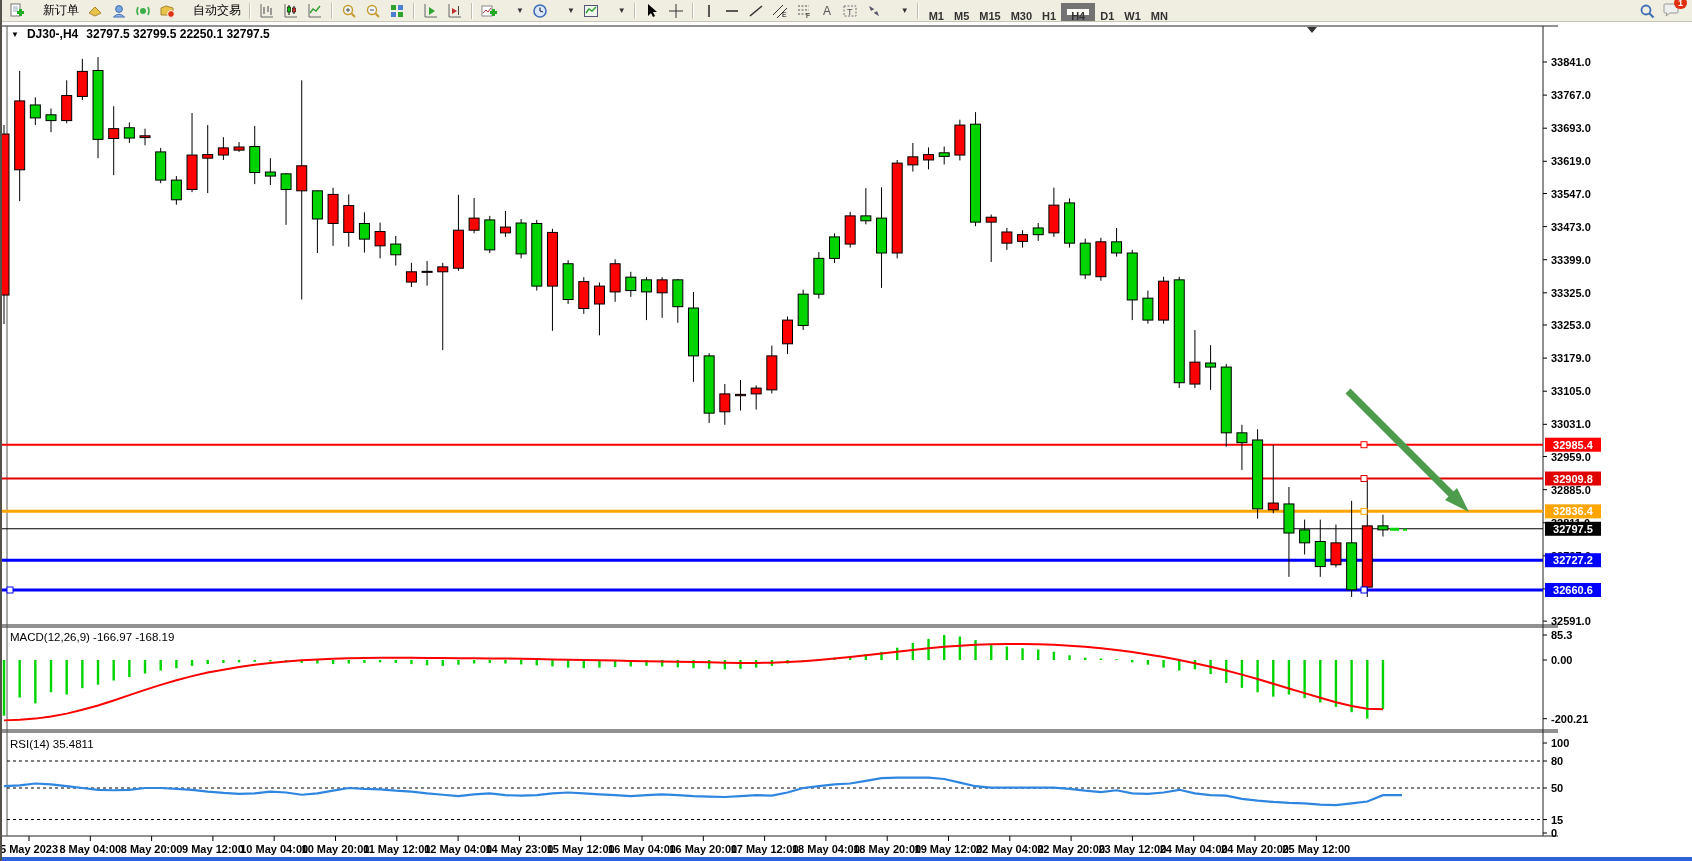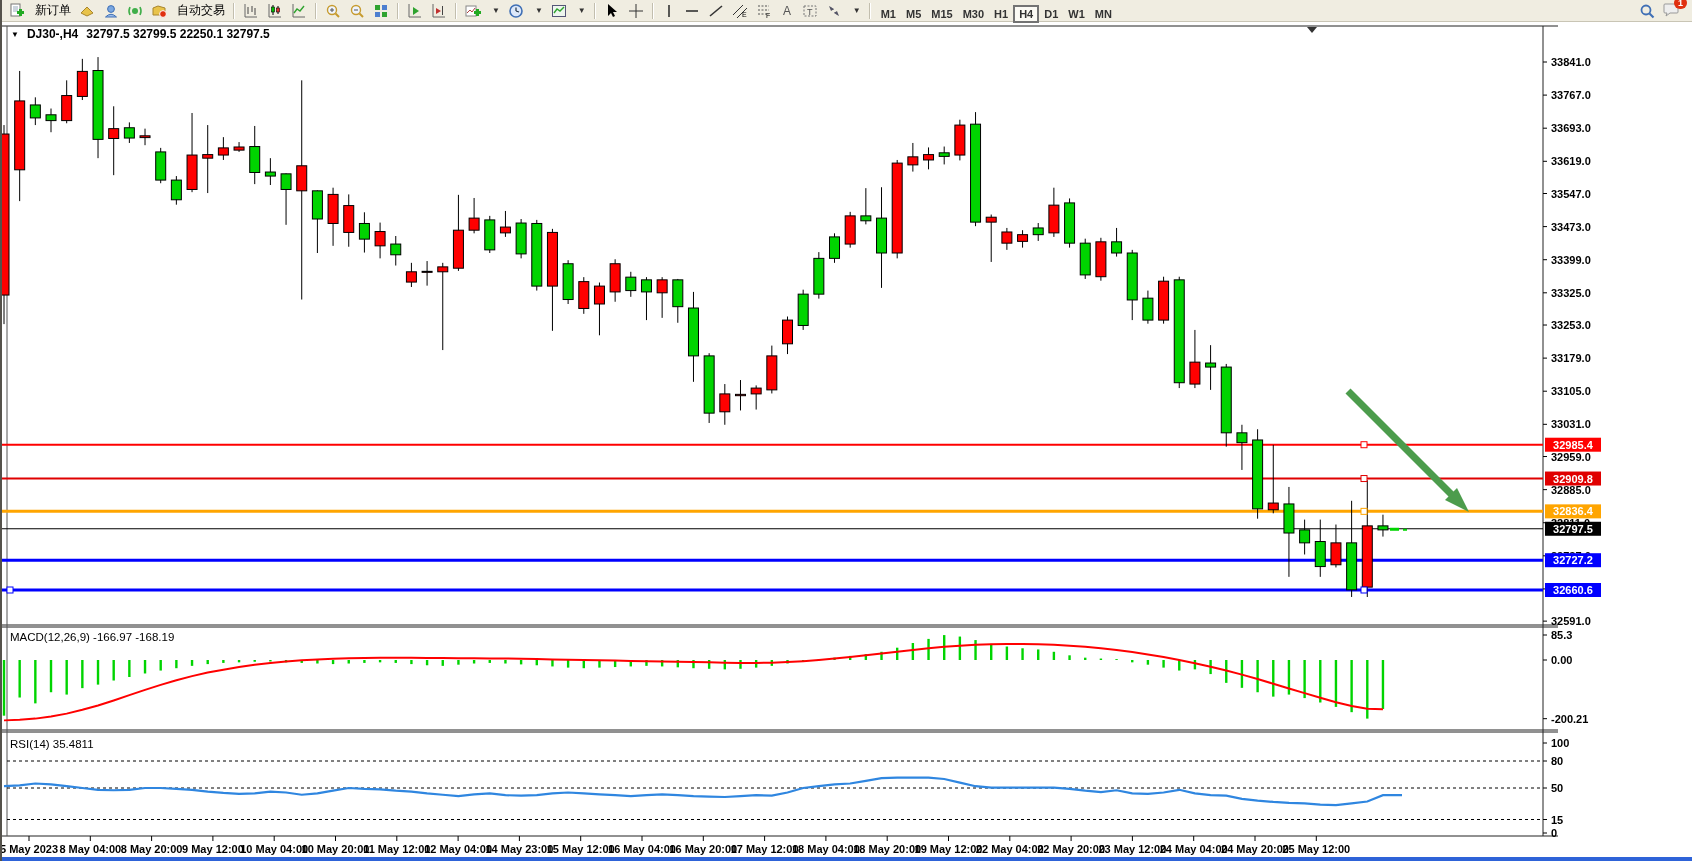--- a/index.html
+++ b/index.html
@@ -2,27 +2,27 @@
 <html><head>
 <meta charset="utf-8">
 <style>
   html,body{margin:0;padding:0;background:#d4d0c8;}
   *{box-sizing:border-box;}
   .window{position:relative;width:1692px;height:861px;background:#fff;overflow:hidden;
     font-family:"Liberation Sans",sans-serif;border-left:2px solid #55524b;}
   
   .toolbar{position:absolute;top:0;left:0;width:100%;height:22px;background:#f0ede1;
     border-bottom:1px solid #c9c5b5;display:flex;align-items:center;gap:2px;padding:0 4px;}
-  .tbtn{display:flex;align-items:center;gap:10px;border:none;background:transparent;height:20px;
+  .tbtn{display:flex;align-items:center;gap:18px;border:none;background:transparent;height:20px;
     padding:1px 3px;font-family:"Liberation Sans",sans-serif;font-size:12px;color:#000;cursor:pointer;}
   .sep{width:2px;height:16px;border-left:1px solid #c2beae;border-right:1px solid #fff;margin:0 3px;}
   .caret{font-size:8px;color:#333;margin-left:1px;}
   .tf{min-width:24px;height:18px;border:1px solid transparent;background:transparent;
     font:700 11px "Liberation Sans",sans-serif;color:#333;padding:1px 4px;cursor:pointer;text-align:right;}
-  .tf.active{background:#fbfaf4;border:2px solid #737373;margin-top:7px;}
+  .tf.active{background:#fbfaf4;border:6px solid #737373;margin-top:7px;}
   .tb-right{margin-left:auto;display:flex;align-items:center;gap:8px;padding-right:8px;}
   .bubble{position:relative;display:inline-block;}
   .badge{position:absolute;top:-4px;right:-7px;background:#e03010;color:#fff;font:700 9px "Liberation Sans",sans-serif;
     border-radius:8px;padding:1px 4px;font-style:normal;}
   
   .chart-title{position:absolute;top:27px;left:9px;z-index:5;font:700 12px "Liberation Sans",sans-serif;color:#000;
     display:flex;gap:8px;align-items:center;}
   .tri{font-size:8px;}
   #csvg{position:absolute;top:22px;left:0;}
   .bottom-strip{position:absolute;left:0;bottom:0;width:100%;height:4px;background:#2e63d8;}

